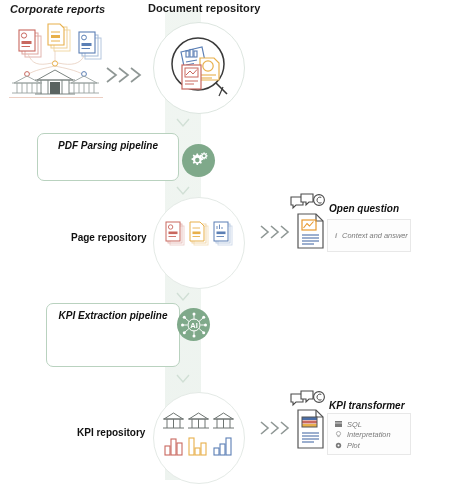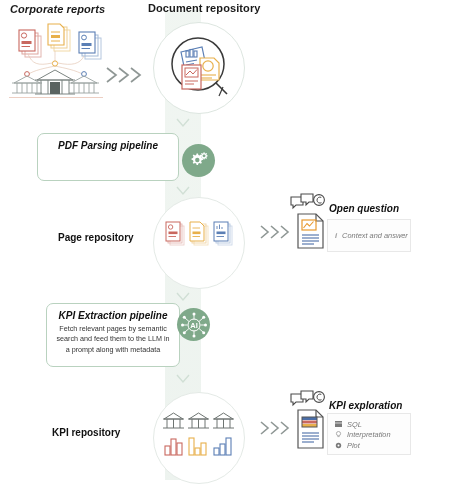--- a/index.html
+++ b/index.html
@@ -14,23 +14,23 @@
 
   .band-chev{position:absolute;left:176px;width:14px;height:10px;opacity:.55;}
 
   
   .hdr{position:absolute;font-style:italic;font-weight:bold;font-size:11px;
        letter-spacing:.1px;color:#1a1a1a;white-space:nowrap;}
   #hdr-corp{left:10px;top:3px;}
   #hdr-doc{left:148px;top:2px;font-style:normal;}
 
   .side-label{position:absolute;font-weight:bold;font-size:10px;color:#111;
-              white-space:nowrap;}
+              white-space:nowrap;margin-left:13px;}
   #lbl-page{left:58px;top:232px;}
-  #lbl-kpi{left:52px;top:427px;}
+  #lbl-kpi{left:64px;top:427px;}
 
   
   .big-circle{position:absolute;border-radius:50%;background:#ffffff;
               border:1px solid #e2e8e4;box-sizing:border-box;}
   .circ-doc{left:153px;top:22px;width:92px;height:92px;border-color:#dde6e0;}
   .circ-page{left:153px;top:197px;width:92px;height:92px;border-color:#e4eae6;}
   .circ-kpi{left:153px;top:392px;width:92px;height:92px;border-color:#e4eae6;}
 
   
   .chevs{position:absolute;display:flex;gap:1px;color:#8f9795;}
@@ -311,21 +311,20 @@
   </div>
   <div class="rp-box" id="rp-box-1">
     <div class="rp-row">
       <span style="color:#9a9a9a;font-size:7.5px;font-weight:bold;">i</span>
       <span>Context and answer</span>
     </div>
   </div>
 
   <div class="pipe-card" id="pipe-kpi">
     <div class="pipe-title">KPI Extraction pipeline</div>
-    <div class="pipe-desc">Fetch relevant pages by semantic search and feed them to the LLM in a prompt along with metadata</div>
   </div>
   <div class="pipe-badge" id="badge-ai">
     <svg width="28" height="28" viewBox="0 0 28 28">
       <g class="nb" stroke="#ffffff" stroke-width=".9">
         <line x1="14" y1="8.5" x2="14" y2="4"></line>
         <line x1="19" y1="10.5" x2="23" y2="7"></line>
         <line x1="20.5" y1="14" x2="25" y2="14"></line>
         <line x1="19" y1="17.5" x2="23" y2="21"></line>
         <line x1="14" y1="19.5" x2="14" y2="24"></line>
         <line x1="9" y1="17.5" x2="5" y2="21"></line>
@@ -399,21 +398,21 @@
   </div>
 
   <div class="bubble-grp" id="bub-2">
     <svg width="36" height="20" viewBox="0 0 36 20">
       <path class="nb" d="M1 3 h12 v8 h-7 l-3 3 v-3 h-2 z" stroke="#4a4a4a" stroke-width="1.1"></path>
       <path d="M11 0 h12 v8 h-4 l-3 3 v-3 h-5 z" fill="#fff" stroke="#4a4a4a" stroke-width="1.1"></path>
       <circle class="nb" cx="29" cy="6" r="5.4" stroke="#4a4a4a" stroke-width="1.1"></circle>
       <path class="nb" d="M31.3 3.4 a3 3 0 1 0 .2 5.3" stroke="#4a4a4a" stroke-width="1"></path>
     </svg>
   </div>
-  <div class="rp-title" id="rp-title-2">KPI exploration</div>
+  <div class="rp-title" id="rp-title-2">KPI transformer</div>
   <div class="doc-card" id="docl-2">
     <svg width="28" height="40" viewBox="0 0 28 40">
       <path d="M1 1 h18 l7 7 v31 h-25 z" fill="#fff" stroke="#555" stroke-width="1.2"></path>
       <path class="nb" d="M19 1 v7 h7" stroke="#555" stroke-width="1.2"></path>
       <rect x="5" y="8" width="15" height="3" fill="#4b6ea8"></rect>
       <rect x="5" y="11.5" width="15" height="3" fill="#c9685f"></rect>
       <rect x="5" y="15" width="15" height="3" fill="#e8b04b"></rect>
       <rect class="nb" x="5" y="8" width="15" height="10" stroke="#555" stroke-width="1"></rect>
       <g stroke="#4b6ea8" stroke-width="1.1">
         <line x1="5" y1="24" x2="22" y2="24"></line>

